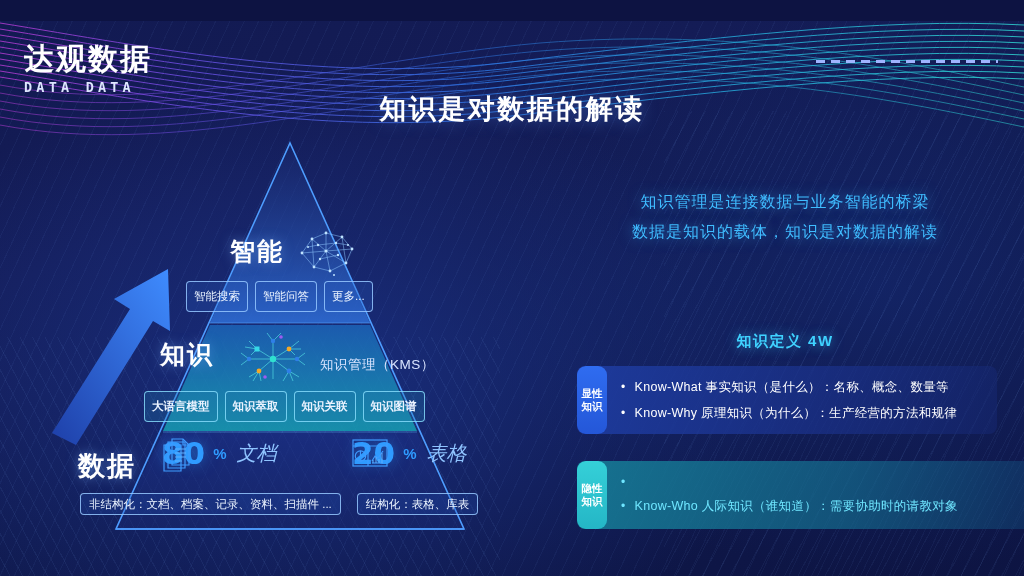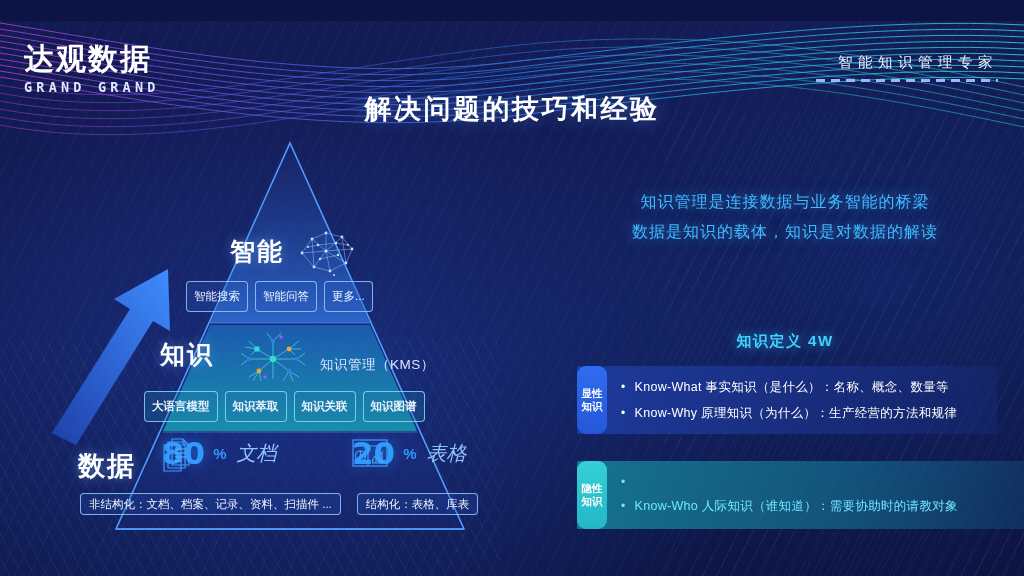--- a/index.html
+++ b/index.html
@@ -140,21 +140,21 @@
     box-shadow:0 0 14px rgba(50,200,230,.4) inset;
   }
   .arrow-wrap { position:absolute; left:224px; top:-5px; }
 
   .w4-title {
     position:absolute; left:560px; top:311px; width:450px; text-align:center;
     font-size:15px; font-weight:bold; color:#3fd2ff; letter-spacing:1.5px;
     text-shadow:0 0 12px rgba(60,200,255,.6);
   }
 
-  .kbox { position:absolute; left:577px; height:68px; border-radius:1px;
+  .kbox { position:absolute; left:577px; height:68px; border-radius:8px;
           display:flex; overflow:hidden; }
   #kbox-explicit {
     top:345px; width:420px;
     background:linear-gradient(100deg,rgba(30,60,160,.92) 0%,rgba(26,48,135,.75) 60%,rgba(22,40,115,.5) 100%);
   }
   #kbox-tacit {
     top:440px; width:456px;
     background:linear-gradient(100deg,rgba(22,124,150,.9) 0%,rgba(20,105,140,.7) 60%,rgba(18,70,120,.45) 100%);
   }
   .ktag {
@@ -213,29 +213,28 @@
       <path d="M0,72 C170,104 340,48 540,30 C740,14 900,48 1024,74"></path>
       <path d="M0,80 C170,112 340,56 540,38 C740,22 900,56 1024,82"></path>
       <path d="M0,88 C170,120 340,64 540,46 C740,30 900,64 1024,90"></path>
       <path d="M0,96 C170,128 340,72 540,54 C740,38 900,72 1024,98"></path>
       <path d="M0,104 C170,136 340,80 540,62 C740,46 900,80 1024,106"></path>
     </g>
   </svg>
 
   <div class="logo">
     <div class="logo-cn">达观数据</div>
-    <div class="logo-en">GRAND GRAND</div>
+    <div class="logo-en">DATA DATA</div>
   </div>
 
   <div class="tagline">
-    <div class="tagline-txt">智能知识管理专家</div>
     <div class="tagline-dash"></div>
   </div>
 
-  <div class="title">解决问题的技巧和经验</div>
+  <div class="title">知识是对数据的解读</div>
 
   <div class="pyr">
     <svg width="510" height="405" viewBox="0 0 510 405">
       <defs>
         <linearGradient id="t1" x1="0" y1="0" x2="0" y2="1">
           <stop offset="0%" stop-color="#1a2a72" stop-opacity=".35"></stop>
           <stop offset="100%" stop-color="#2f6fd8" stop-opacity=".85"></stop>
         </linearGradient>
         <linearGradient id="t2" x1="0" y1="0" x2="0" y2="1">
           <stop offset="0%" stop-color="#1c63b8" stop-opacity=".85"></stop>

